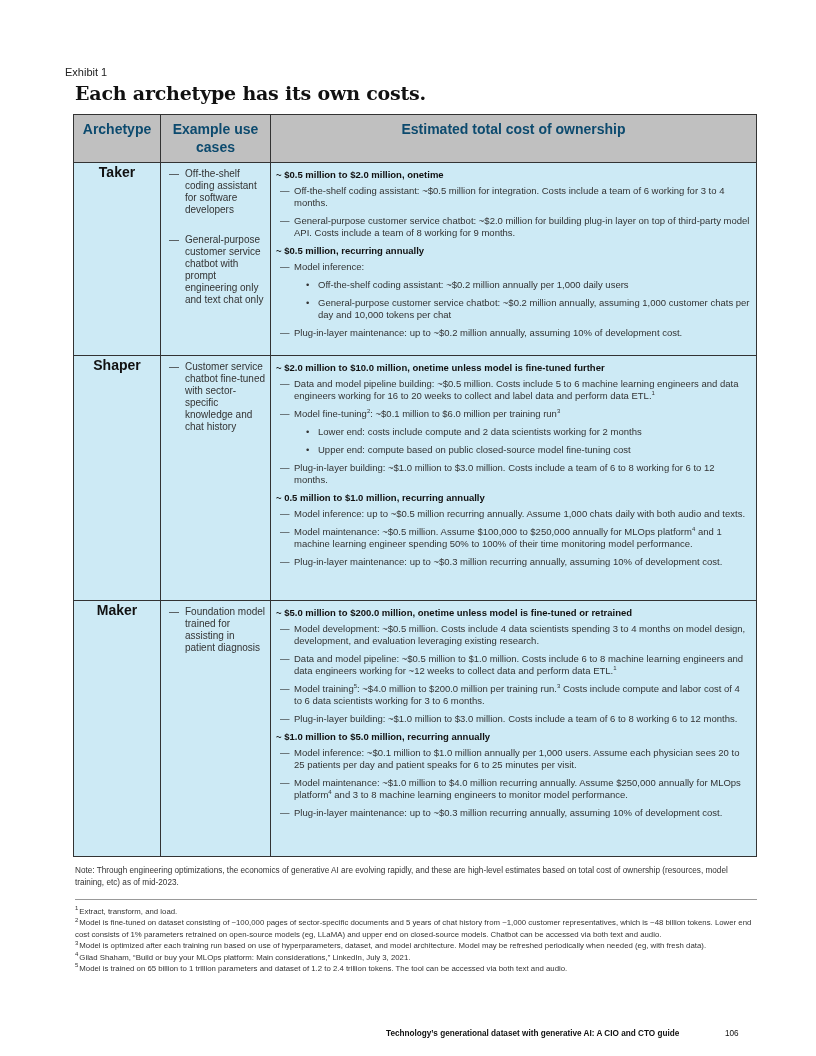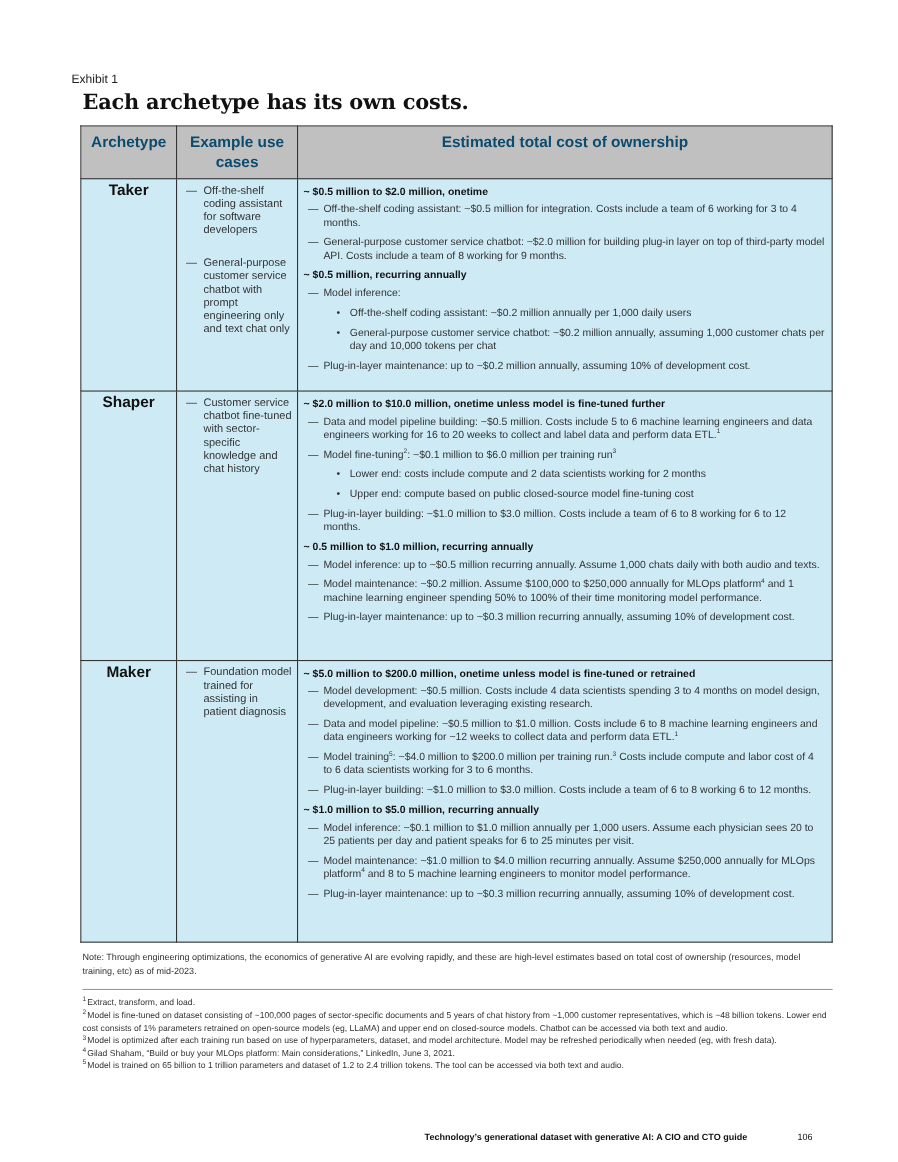--- a/index.html
+++ b/index.html
@@ -132,21 +132,21 @@
             <span class="mk">—</span>
             <span class="txt"><span>Plug-in-layer building: ~$1.0 million to $3.0 million. Costs include a team of 6 to 8 working for 6 to 12 months.</span></span>
           </div>
           <div class="sec-head">~ 0.5 million to $1.0 million, recurring annually</div>
           <div class="dash-item">
             <span class="mk">—</span>
             <span class="txt"><span>Model inference: up to ~$0.5 million recurring annually. Assume 1,000 chats daily with both audio and texts.</span></span>
           </div>
           <div class="dash-item">
             <span class="mk">—</span>
-            <span class="txt"><span>Model maintenance: ~$0.2 million. Assume $100,000 to $250,000 annually for MLOps platform</span><sup>4</sup><span> and 1 machine learning engineer spending 50% to 100% of their time monitoring model performance.</span></span>
+            <span class="txt"><span>Model maintenance: ~$0.5 million. Assume $100,000 to $250,000 annually for MLOps platform</span><sup>4</sup><span> and 1 machine learning engineer spending 50% to 100% of their time monitoring model performance.</span></span>
           </div>
           <div class="dash-item">
             <span class="mk">—</span>
             <span class="txt"><span>Plug-in-layer maintenance: up to ~$0.3 million recurring annually, assuming 10% of development cost.</span></span>
           </div>
         </td>
       </tr>
       <tr style="height: 256px;">
         <td class="arch">Maker</td>
         <td class="uses">
@@ -173,35 +173,35 @@
             <span class="mk">—</span>
             <span class="txt"><span>Plug-in-layer building: ~$1.0 million to $3.0 million. Costs include a team of 6 to 8 working 6 to 12 months.</span></span>
           </div>
           <div class="sec-head">~ $1.0 million to $5.0 million, recurring annually</div>
           <div class="dash-item">
             <span class="mk">—</span>
             <span class="txt"><span>Model inference: ~$0.1 million to $1.0 million annually per 1,000 users. Assume each physician sees 20 to 25 patients per day and patient speaks for 6 to 25 minutes per visit.</span></span>
           </div>
           <div class="dash-item">
             <span class="mk">—</span>
-            <span class="txt"><span>Model maintenance: ~$1.0 million to $4.0 million recurring annually. Assume $250,000 annually for MLOps platform</span><sup>4</sup><span> and 8 to 5 machine learning engineers to monitor model performance.</span></span>
+            <span class="txt"><span>Model maintenance: ~$1.0 million to $4.0 million recurring annually. Assume $250,000 annually for MLOps platform</span><sup>4</sup><span> and 3 to 8 machine learning engineers to monitor model performance.</span></span>
           </div>
           <div class="dash-item">
             <span class="mk">—</span>
             <span class="txt"><span>Plug-in-layer maintenance: up to ~$0.3 million recurring annually, assuming 10% of development cost.</span></span>
           </div>
         </td>
       </tr>
     </tbody>
 </table>
 
 <div class="note">Note: Through engineering optimizations, the economics of generative AI are evolving rapidly, and these are high-level estimates based on total cost of ownership (resources, model training, etc) as of mid-2023.</div>
 <div class="rule"></div>
 <div class="footnotes" id="footnotes">
     <div class="fn"><span class="num">1</span><span>Extract, transform, and load.</span></div>
     <div class="fn"><span class="num">2</span><span>Model is fine-tuned on dataset consisting of ~100,000 pages of sector-specific documents and 5 years of chat history from ~1,000 customer representatives, which is ~48 billion tokens. Lower end cost consists of 1% parameters retrained on open-source models (eg, LLaMA) and upper end on closed-source models. Chatbot can be accessed via both text and audio.</span></div>
     <div class="fn"><span class="num">3</span><span>Model is optimized after each training run based on use of hyperparameters, dataset, and model architecture. Model may be refreshed periodically when needed (eg, with fresh data).</span></div>
-    <div class="fn"><span class="num">4</span><span>Gilad Shaham, “Build or buy your MLOps platform: Main considerations,” LinkedIn, June 3, 2021.</span></div>
+    <div class="fn"><span class="num">4</span><span>Gilad Shaham, “Build or buy your MLOps platform: Main considerations,” LinkedIn, July 3, 2021.</span></div>
     <div class="fn"><span class="num">5</span><span>Model is trained on 65 billion to 1 trillion parameters and dataset of 1.2 to 2.4 trillion tokens. The tool can be accessed via both text and audio.</span></div>
   </div>
 
 <div class="page-footer">Technology’s generational dataset with generative AI: A CIO and CTO guide</div>
 <div class="page-num">106</div>
 
 </body></html>

